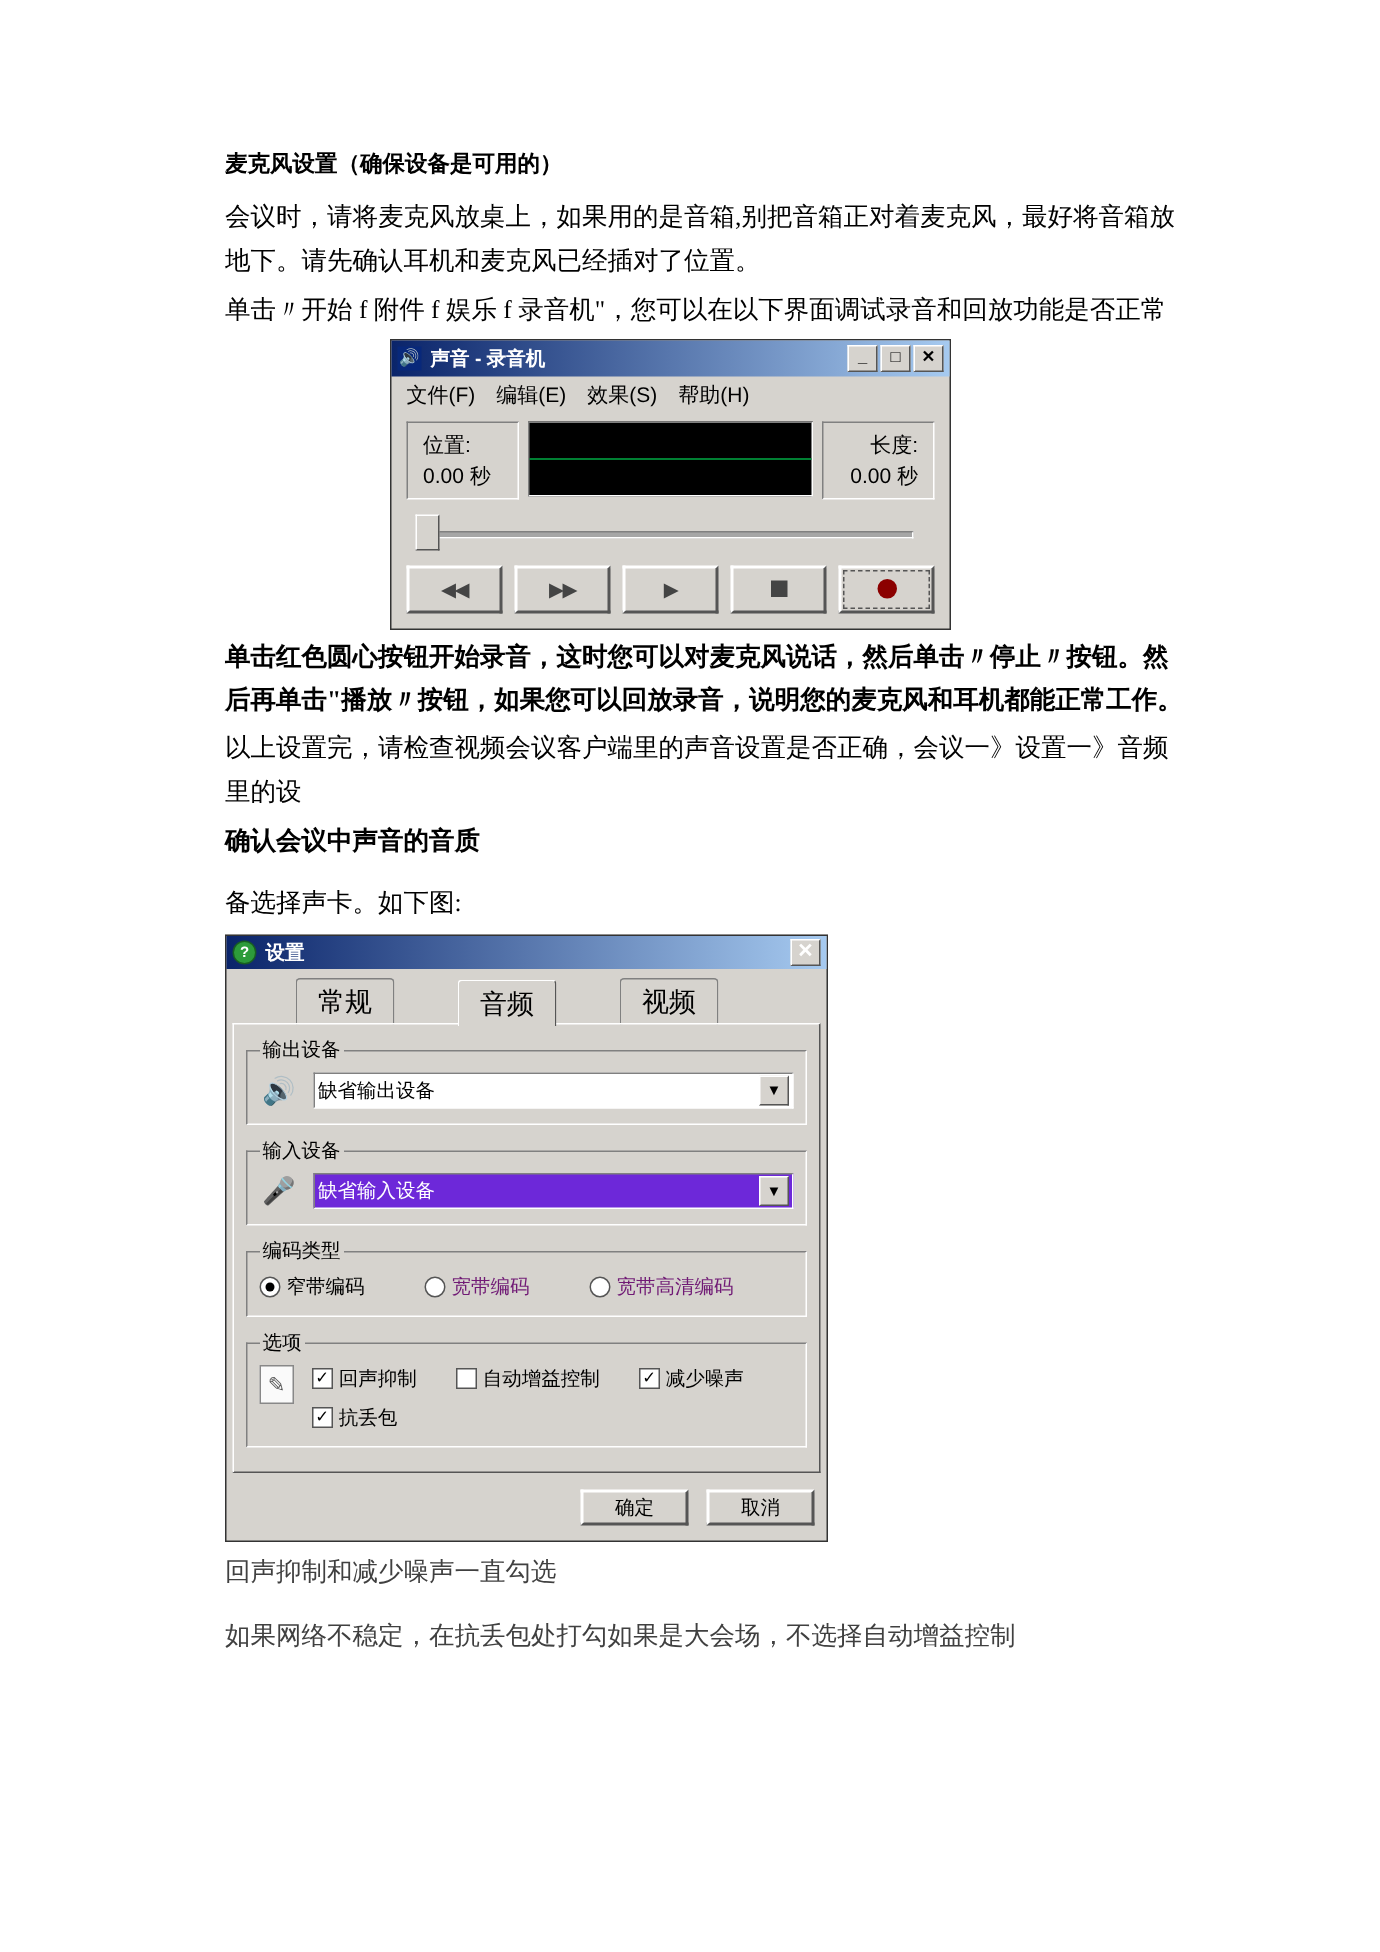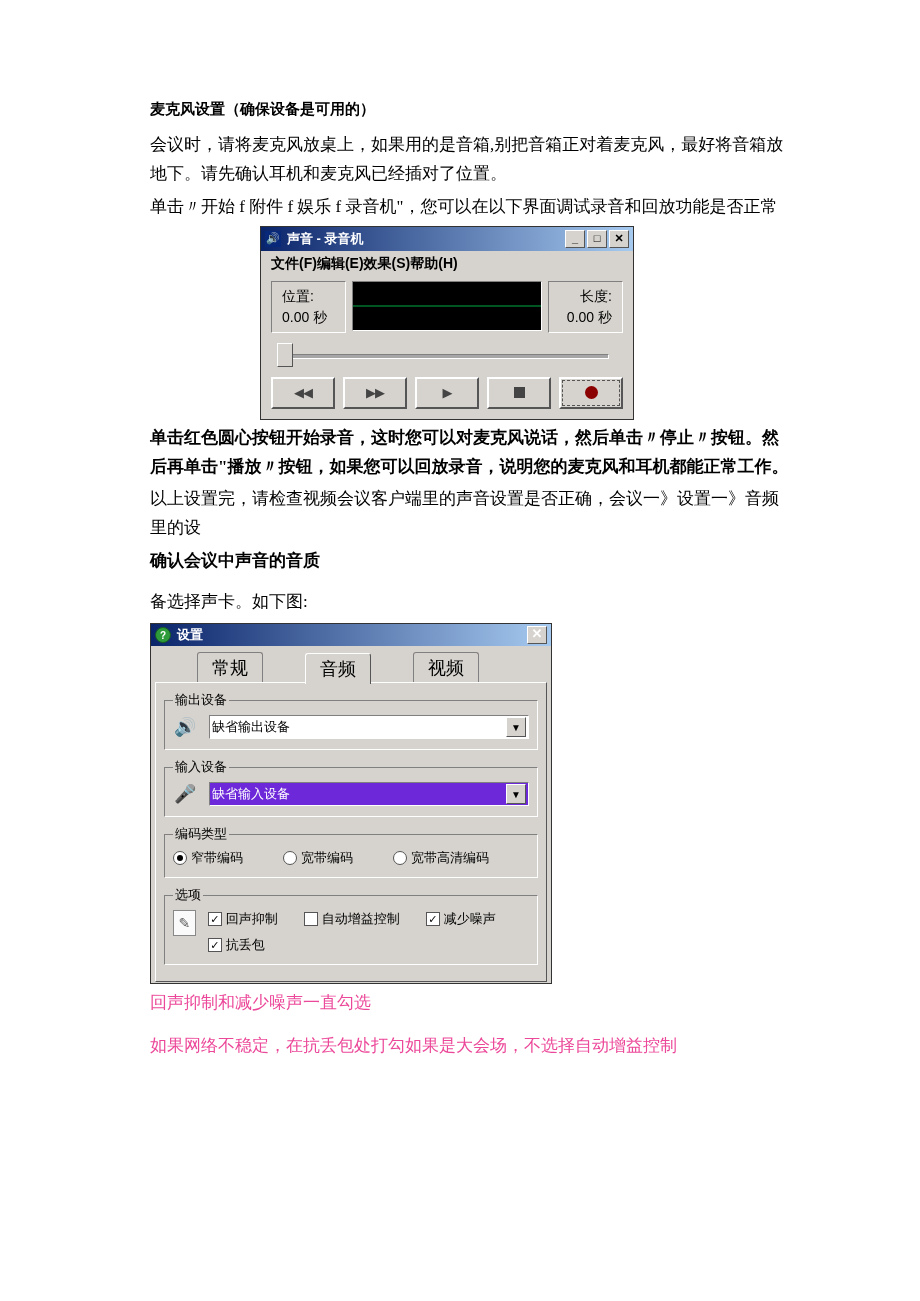--- a/index.html
+++ b/index.html
@@ -19,21 +19,21 @@
     font-size: 15px;
     font-weight: bold;
     margin: 0 0 12px 0;
   }
   .para {
     font-size: 17px;
     line-height: 1.7;
     margin: 0 0 4px 0;
   }
   .bold { font-weight: bold; }
-  .red  { color: #ec4899; font-family: Liberation Mono, monospace; }
+  .red  { color: #404040; }
 
   
   .recorder {
     width: 372px;
     margin: 4px 0 4px 110px;
     border: 1px solid #333;
     background: #d6d3ce;
     font-family: "Microsoft YaHei", "SimSun", sans-serif;
     font-size: 13px;
   }
@@ -53,24 +53,23 @@
     font-size: 11px;
   }
   .winbtns { margin-left: auto; display: flex; gap: 2px; }
   .winbtn {
     width: 18px; height: 16px; background: #d6d3ce;
     border: 1px solid #fff; border-right-color:#555; border-bottom-color:#555;
     font-size: 11px; text-align: center; line-height: 14px; color:#000;
     font-family: Arial, sans-serif; font-weight: bold;
   }
   .menubar {
-    display: flex; 
+    display: flex; gap: 14px;
     padding: 4px 10px;
     font-size: 14px;
-    font-weight: bold;
   }
   .rec-body { padding: 4px 10px 10px 10px; }
   .rec-row {
     display: flex; align-items: stretch; gap: 6px;
     margin-bottom: 8px;
   }
   .rec-info {
     border: 1px solid #808080; border-right-color:#fff; border-bottom-color:#fff;
     background:#d6d3ce;
     padding: 4px 10px;
@@ -182,21 +181,21 @@
     border:1px solid #fff; border-right-color:#555; border-bottom-color:#555;
     display:flex; align-items:center; justify-content:center; color:#000;
     font-size:10px; font-family:Arial;
   }
   .radios { display:flex; gap:40px; font-size:13px; }
   .radio { display:flex; align-items:center; gap:4px; }
   .radio .dot {
     width:12px; height:12px; border-radius:50%; border:1px solid #555;
     background:#fff; display:flex; align-items:center; justify-content:center;
   }
-  .radio.disabled { color:#000000; }
+  .radio.disabled { color:#701a75; }
   .radio .dot .fill { width:6px; height:6px; border-radius:50%; background:#000; }
   .opts { display:flex; align-items:flex-start; gap:12px; }
   .opt-icon {
     width:24px; height:24px; border:1px solid #888; background:#fafafa;
     display:flex; align-items:center; justify-content:center; font-size:14px; color:#555;
   }
   .checks { display:flex; flex-wrap:wrap; gap:8px 26px; }
   .chk { display:flex; align-items:center; gap:4px; font-size:13px; }
   .box {
     width:12px; height:12px; border:1px solid #555; background:#fff;
@@ -356,18 +355,22 @@
             </label>
             <label class="chk" style="width:100%">
               <span class="box">✓</span>
               <span>抗丢包</span>
             </label>
           </div>
         </div>
       </fieldset>
     </div>
 
+    <div class="dlg-buttons">
+      <button class="dlg-btn">确定</button>
+      <button class="dlg-btn">取消</button>
+    </div>
   </div>
 
   <p class="para red">回声抑制和减少噪声一直勾选</p>
   <p class="para red" style="margin-top:14px">如果网络不稳定，在抗丢包处打勾如果是大会场，不选择自动增益控制</p>
 
 </div>
 
 </body></html>

